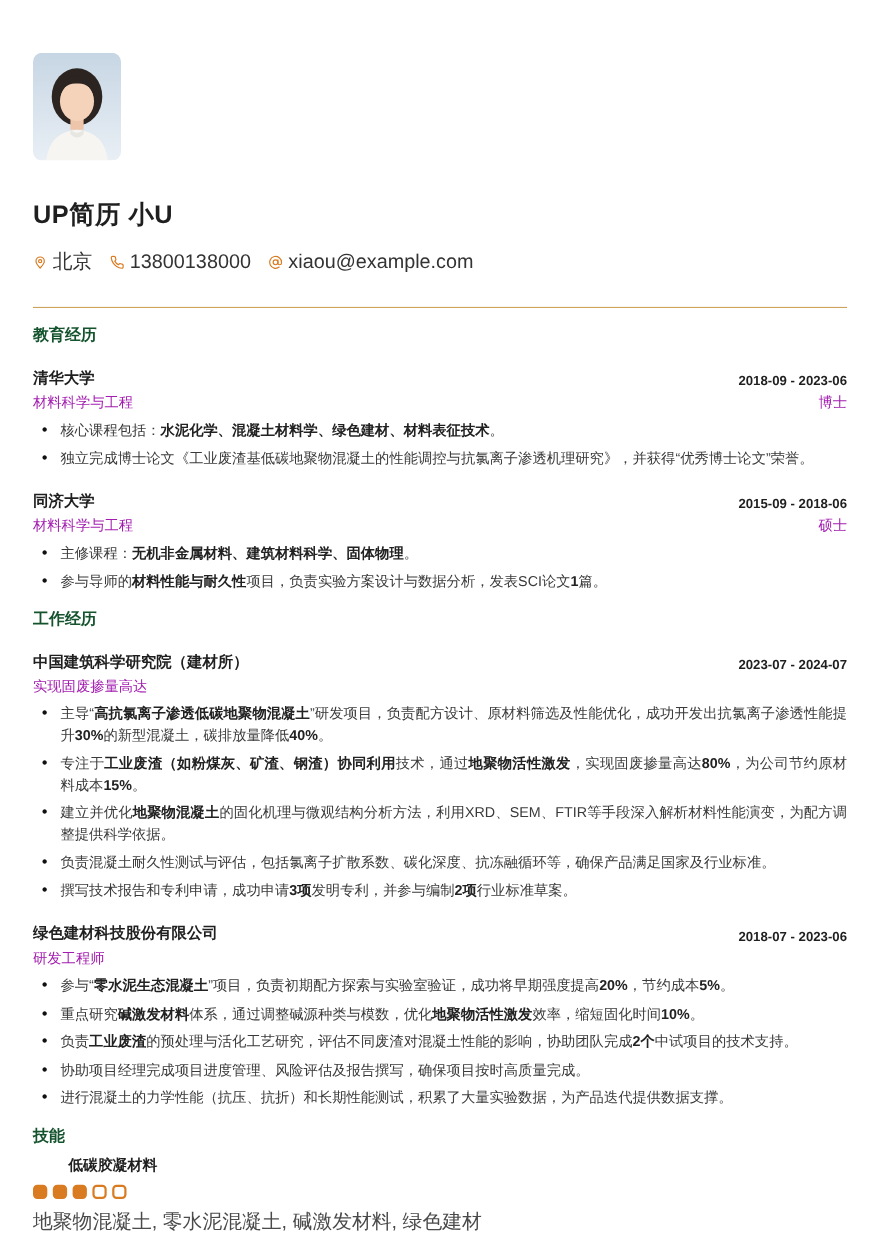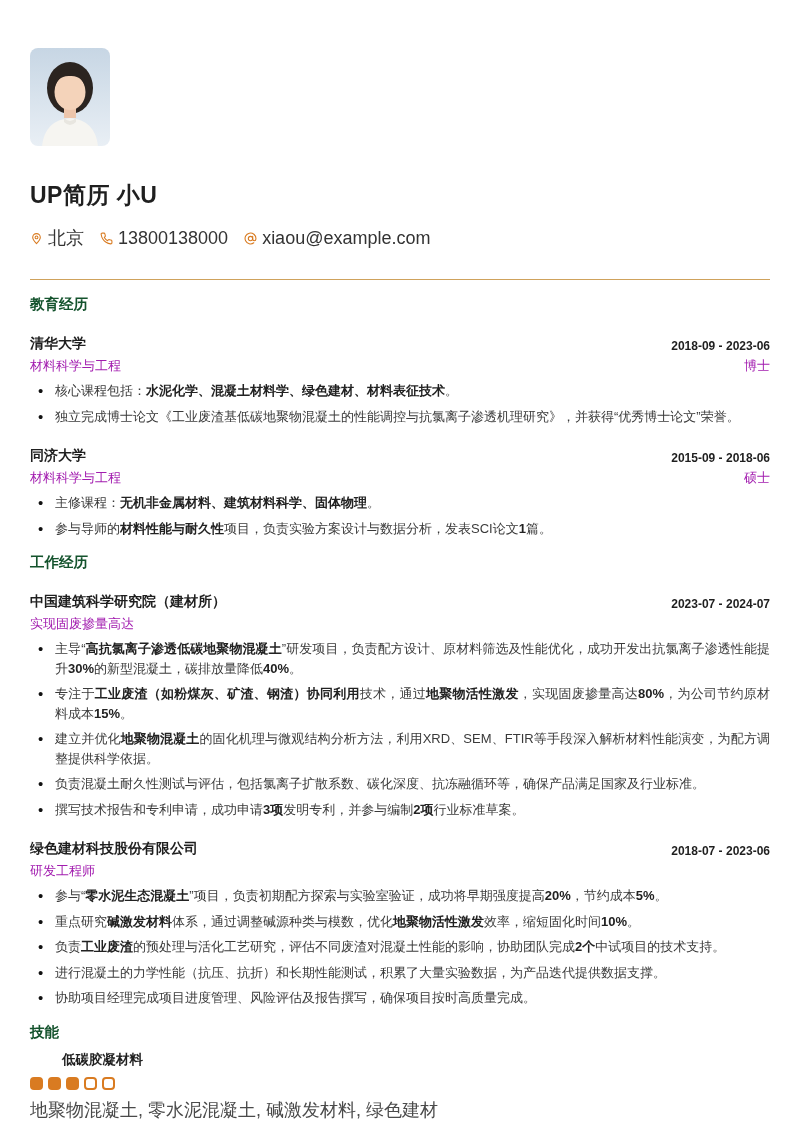--- a/index.html
+++ b/index.html
@@ -174,22 +174,22 @@
         <span class="entry-name">绿色建材科技股份有限公司</span>
         <span class="entry-date">2018-07 - 2023-06</span>
       </div>
       <div class="entry-sub">
         <span>研发工程师</span>
       </div>
       <ul class="bullets">
         <li><span>参与“</span><span class="b">零水泥生态混凝土</span><span>”项目，负责初期配方探索与实验室验证，成功将早期强度提高</span><span class="b">20%</span><span>，节约成本</span><span class="b">5%</span><span>。</span></li>
         <li><span>重点研究</span><span class="b">碱激发材料</span><span>体系，通过调整碱源种类与模数，优化</span><span class="b">地聚物活性激发</span><span>效率，缩短固化时间</span><span class="b">10%</span><span>。</span></li>
         <li><span>负责</span><span class="b">工业废渣</span><span>的预处理与活化工艺研究，评估不同废渣对混凝土性能的影响，协助团队完成</span><span class="b">2个</span><span>中试项目的技术支持。</span></li>
+        <li><span>协助项目经理完成项目进度管理、风险评估及报告撰写，确保项目按时高质量完成。</span></li>
         <li><span>进行混凝土的力学性能（抗压、抗折）和长期性能测试，积累了大量实验数据，为产品迭代提供数据支撑。</span></li>
-        <li><span>协助项目经理完成项目进度管理、风险评估及报告撰写，确保项目按时高质量完成。</span></li>
       </ul>
     </div>
   </section>
 
   <section>
     <h2 class="section-title">技能</h2>
 
     <div class="skill">
       <div class="skill-name">低碳胶凝材料</div>
       <div class="dots">

